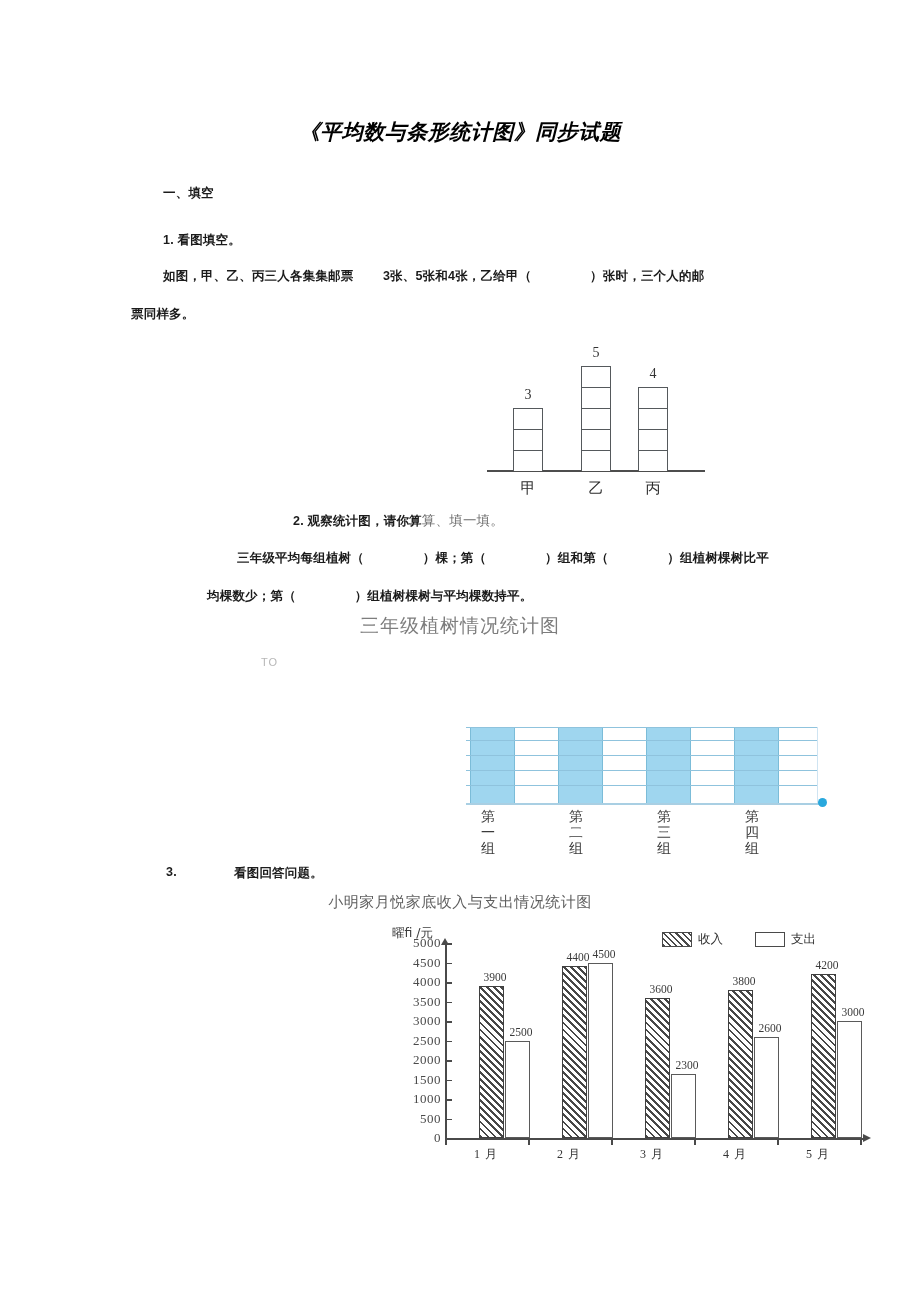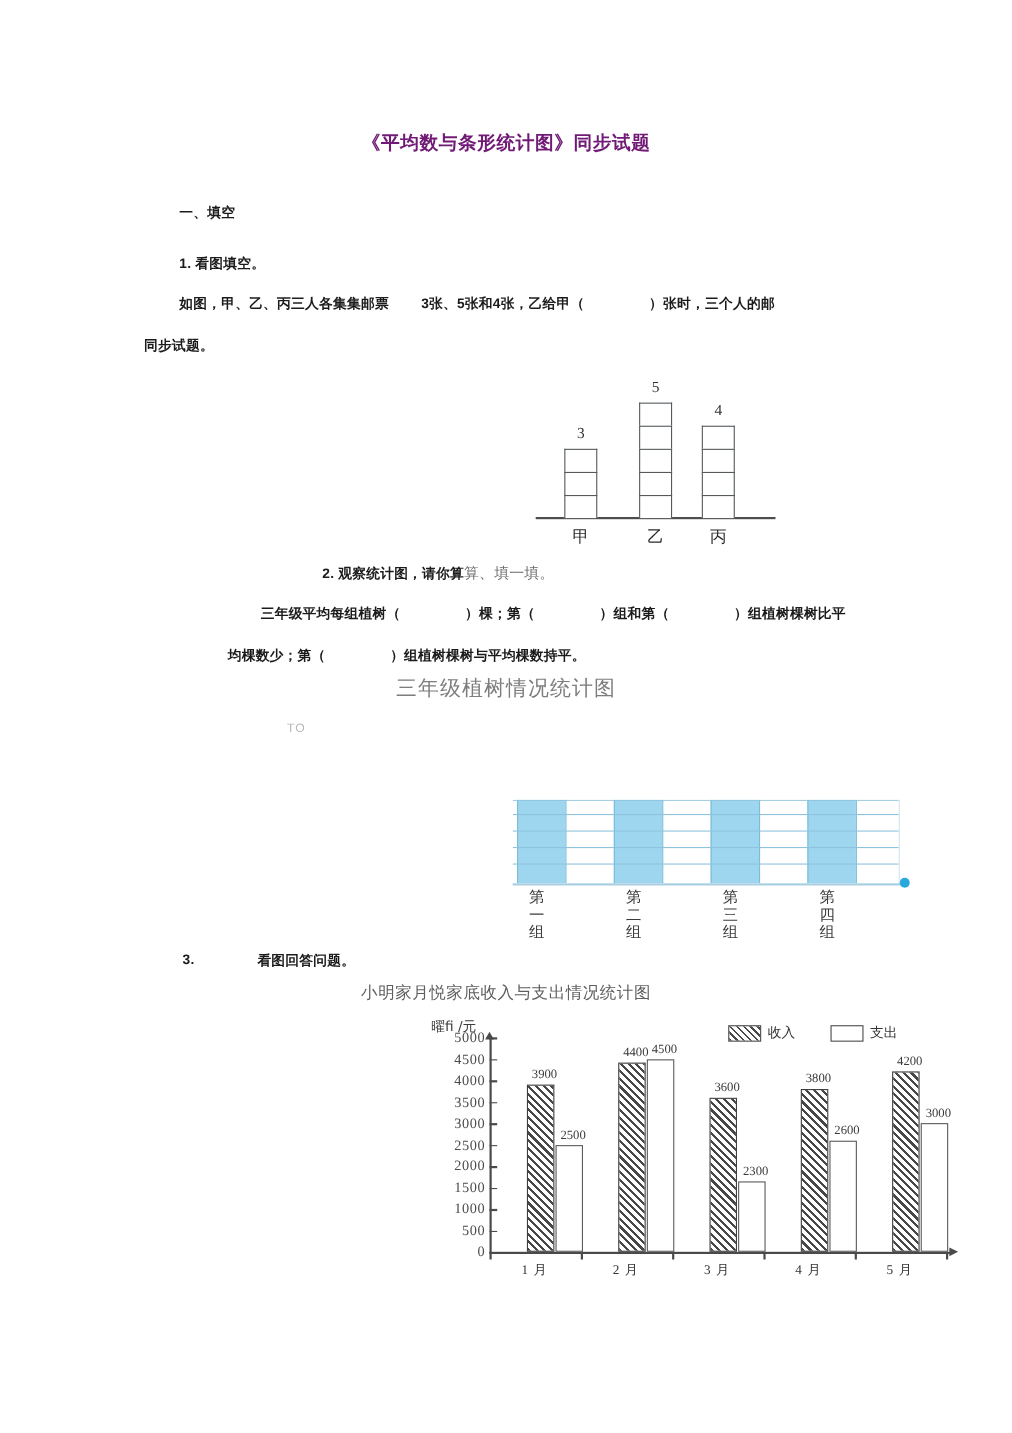--- a/index.html
+++ b/index.html
@@ -13,24 +13,25 @@
     position: relative;
     overflow: hidden;
   }
 
   
   .doc-title {
     position: absolute;
     left: 0; right: 0;
     top: 118px;
     text-align: center;
-    font-size: 17px;
+    font-size: 21px;
     font-weight: 700;
     letter-spacing: 0.5px;
-    color: #701a75;
+    color: #000000;
+    font-style: italic;
   }
 
   
   .para {
     position: absolute;
     font-size: 12.5px;
     font-weight: 600;
     color: #1b1b1b;
     white-space: pre;
     letter-spacing: 0.2px;
@@ -341,21 +342,21 @@
   }
 </style>
 </head>
 <body>
 
 <div class="doc-title">《平均数与条形统计图》同步试题</div>
 
 <div class="para s-head">一、填空</div>
 <div class="para q1-head">1. 看图填空。</div>
 <div class="para q1-line1">如图，甲、乙、丙三人各集集邮票        3张、5张和4张，乙给甲（                ）张时，三个人的邮</div>
-<div class="para q1-line2">同步试题。</div>
+<div class="para q1-line2">票同样多。</div>
 
 <div class="blocks-chart">
   <div class="blocks-baseline"></div>
 
   <div class="bcol" id="bcol-jia">
     <div class="bval">3</div>
     <div class="cell"></div>
     <div class="cell"></div>
     <div class="cell"></div>
     <div class="blab">甲</div>

